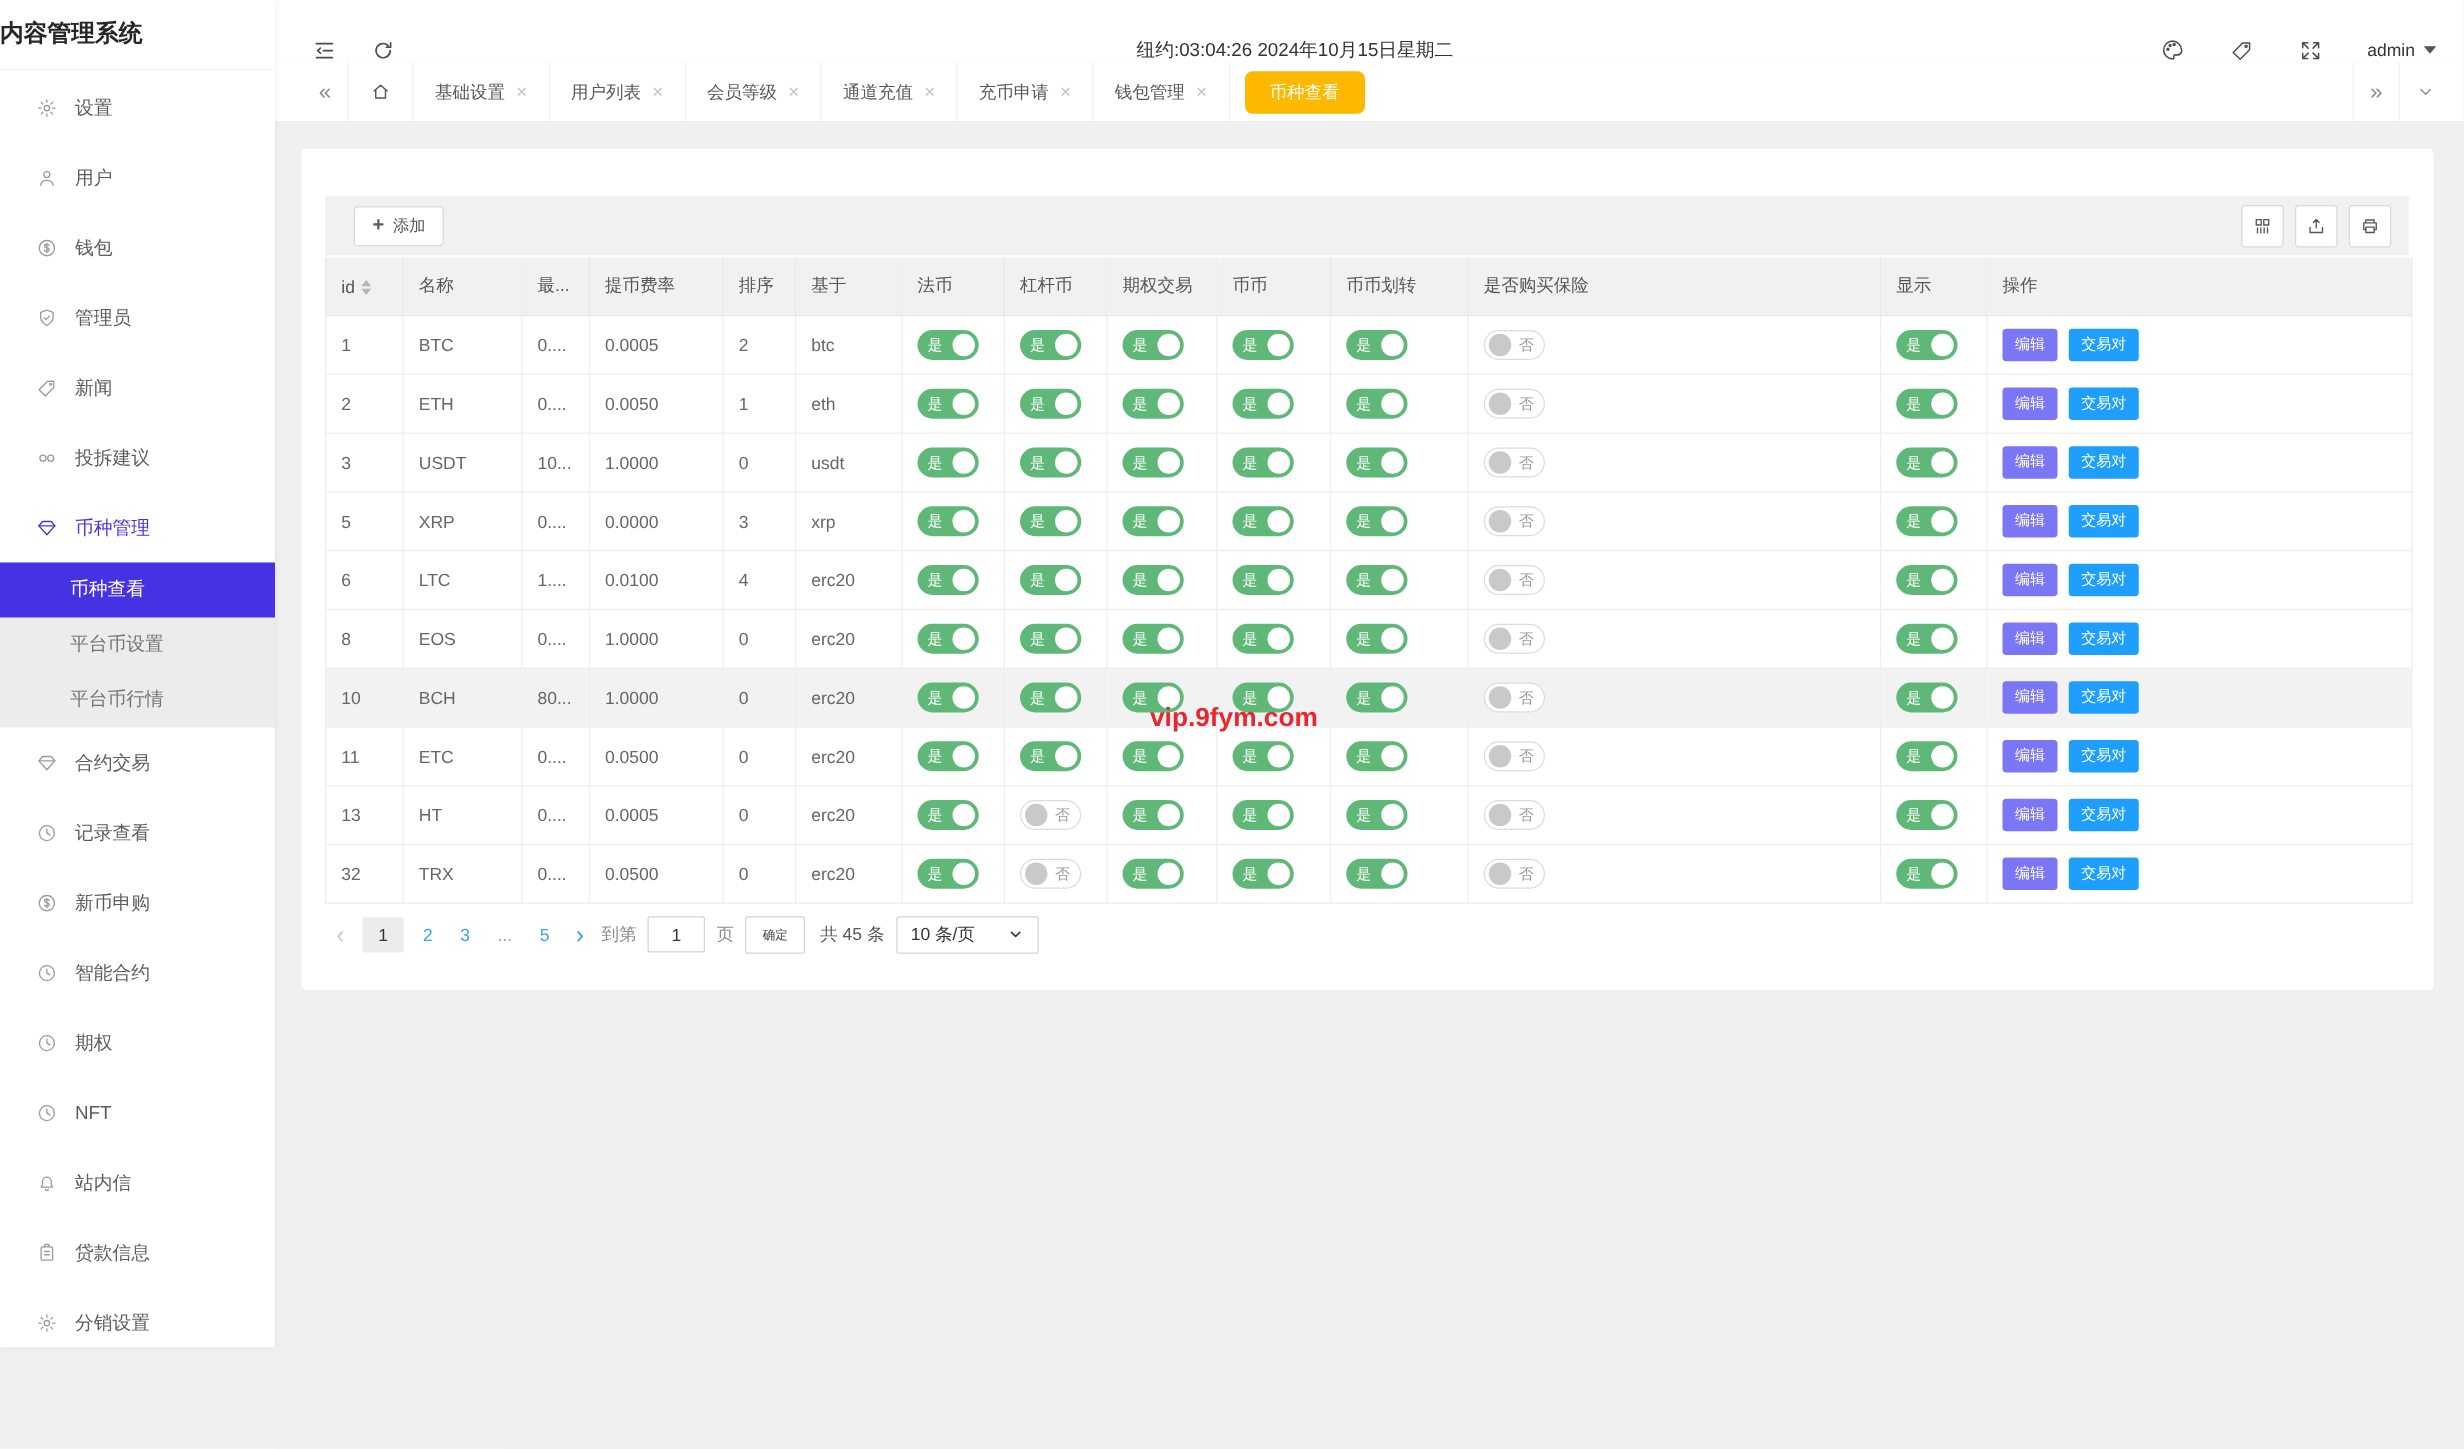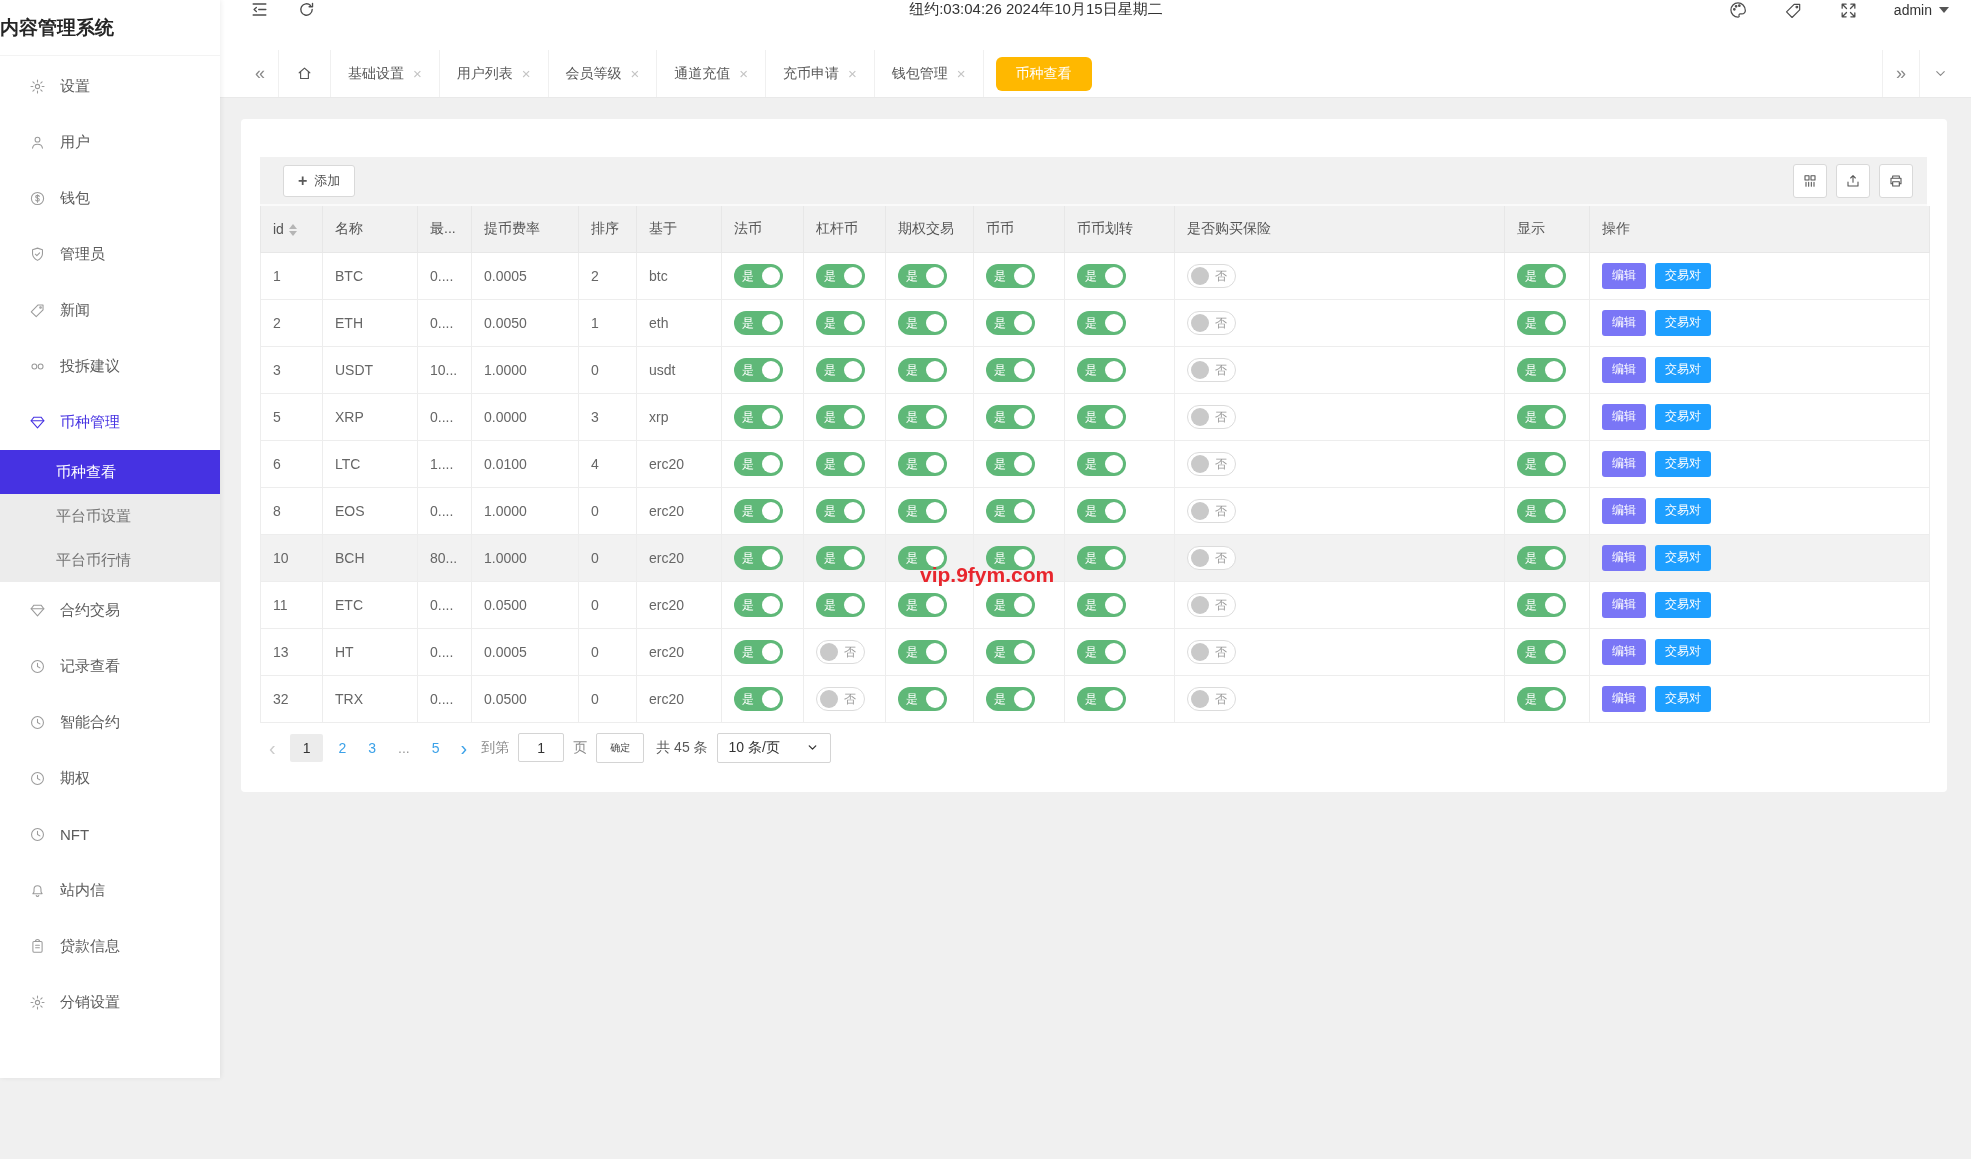--- a/index.html
+++ b/index.html
@@ -22,21 +22,21 @@
   .menu-item.active { color:var(--accent); }
   .menu-item.active .mi-icon { color:var(--accent); }
   .submenu { background:#ececec; }
   .submenu-item { height:44px; line-height:44px; padding-left:56px; font-size:15px;
     color:#757575; cursor:pointer; }
   .submenu-item.active { background:var(--accent); color:#fff; }
 
   
   .main { margin-left:220px; height:100%; display:flex; flex-direction:column; }
 
-  .topbar { height:50px; background:#fff; display:flex; align-items:flex-start;
+  .topbar { height:50px; background:#fff; display:flex; align-items:flex-end;
     padding:0 22px 0 30px; flex:none; }
   .tb-icon { color:#4d4d4d; display:inline-flex; cursor:pointer; margin-right:28px; }
   .tb-right { margin-left:0; display:flex; align-items:center; gap:36px; }
   .tb-right .tb-icon { margin-right:0; }
   .time { flex:1; text-align:center; font-size:15px; color:#333; }
   .admin { display:inline-flex; align-items:center; gap:7px; cursor:pointer;
     font-size:14px; color:#333; }
   .caret { width:0; height:0; border-left:5px solid transparent;
     border-right:5px solid transparent; border-top:6px solid #555; display:inline-block; }
 
@@ -205,20 +205,29 @@
         <span>合约交易</span>
       </div>
       <div class="menu-item">
         <span class="mi-icon">
           <svg width="17" height="17" viewBox="0 0 24 24" fill="none" stroke="currentColor" stroke-width="1.5" stroke-linecap="round" stroke-linejoin="round">
             <circle cx="12" cy="12" r="8.4"></circle>
             <path d="M12 7.6V12l3.4 2"></path>
           </svg>
         </span>
         <span>记录查看</span>
+      </div>
+      <div class="menu-item">
+        <span class="mi-icon">
+          <svg width="17" height="17" viewBox="0 0 24 24" fill="none" stroke="currentColor" stroke-width="1.5" stroke-linecap="round" stroke-linejoin="round">
+            <circle cx="12" cy="12" r="8.6"></circle>
+            <path d="M12 6.8v10.4M14.6 9c-.5-.9-1.5-1.4-2.6-1.4-1.4 0-2.6.8-2.6 2s1.1 1.7 2.6 2c1.5.3 2.6.8 2.6 2s-1.2 2-2.6 2c-1.1 0-2.1-.5-2.6-1.4"></path>
+          </svg>
+        </span>
+        <span>新币申购</span>
       </div>
       <div class="menu-item">
         <span class="mi-icon">
           <svg width="17" height="17" viewBox="0 0 24 24" fill="none" stroke="currentColor" stroke-width="1.5" stroke-linecap="round" stroke-linejoin="round">
             <circle cx="12" cy="12" r="8.4"></circle>
             <path d="M12 7.6V12l3.4 2"></path>
           </svg>
         </span>
         <span>智能合约</span>
       </div>

